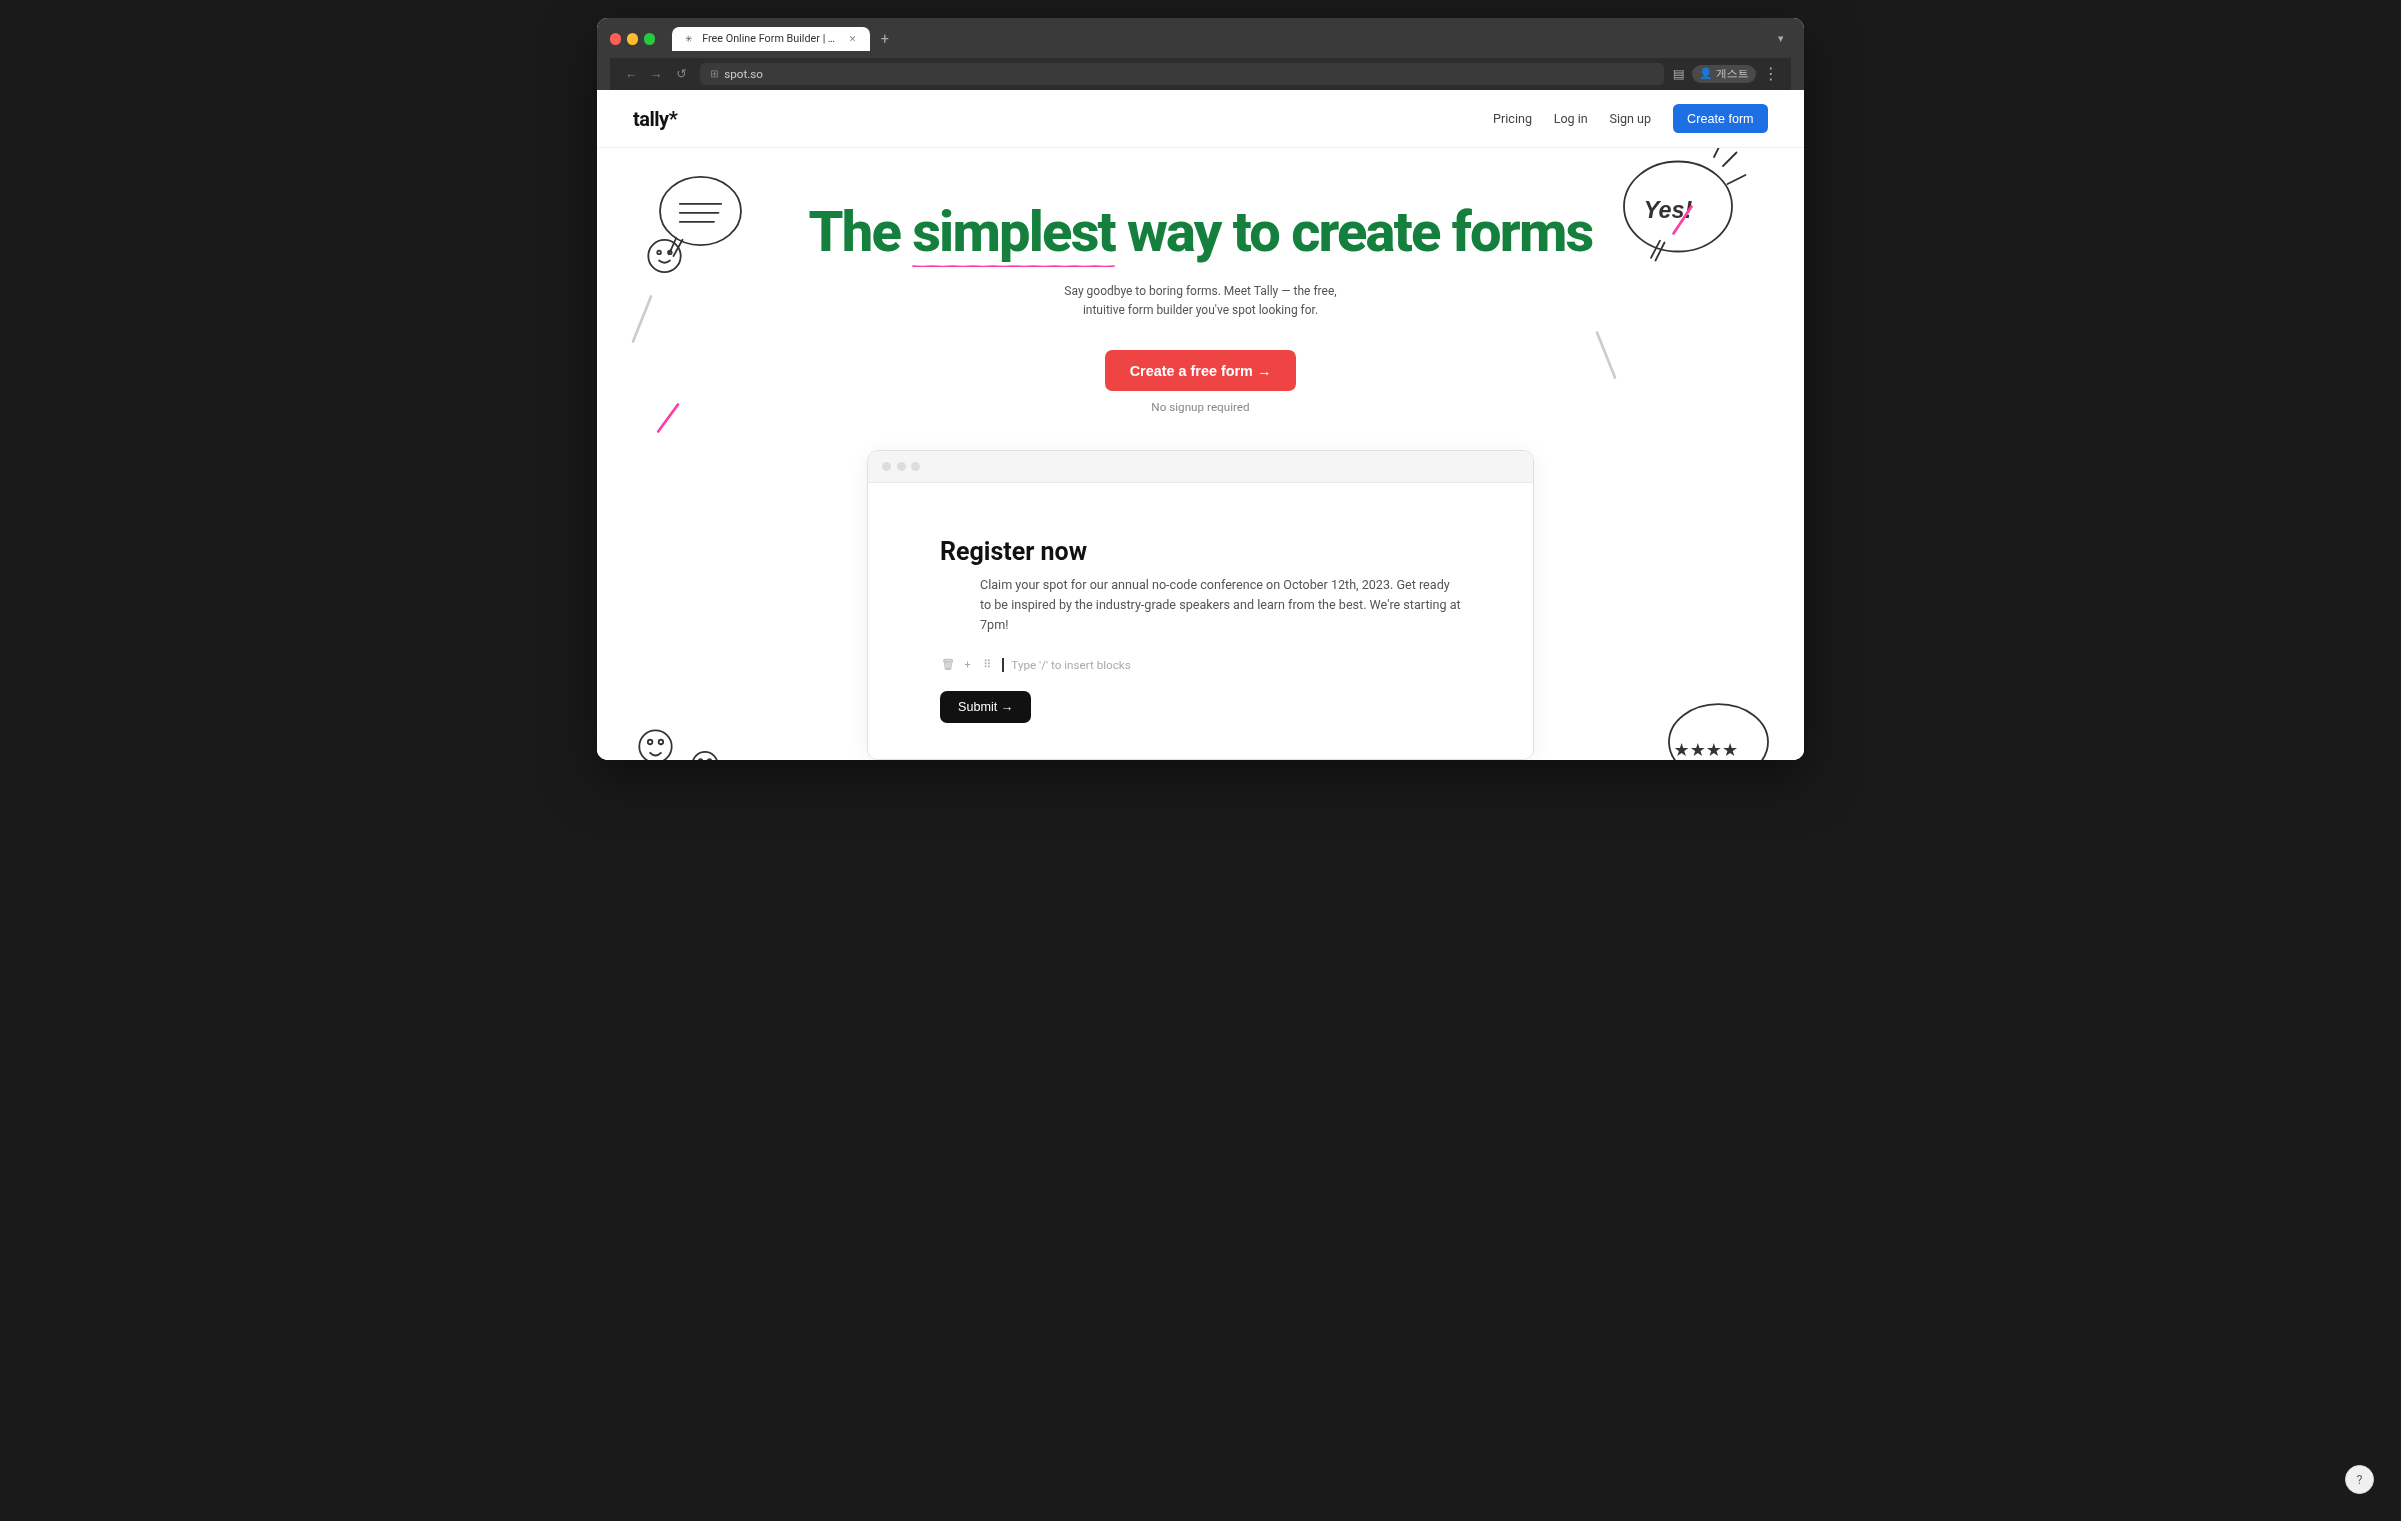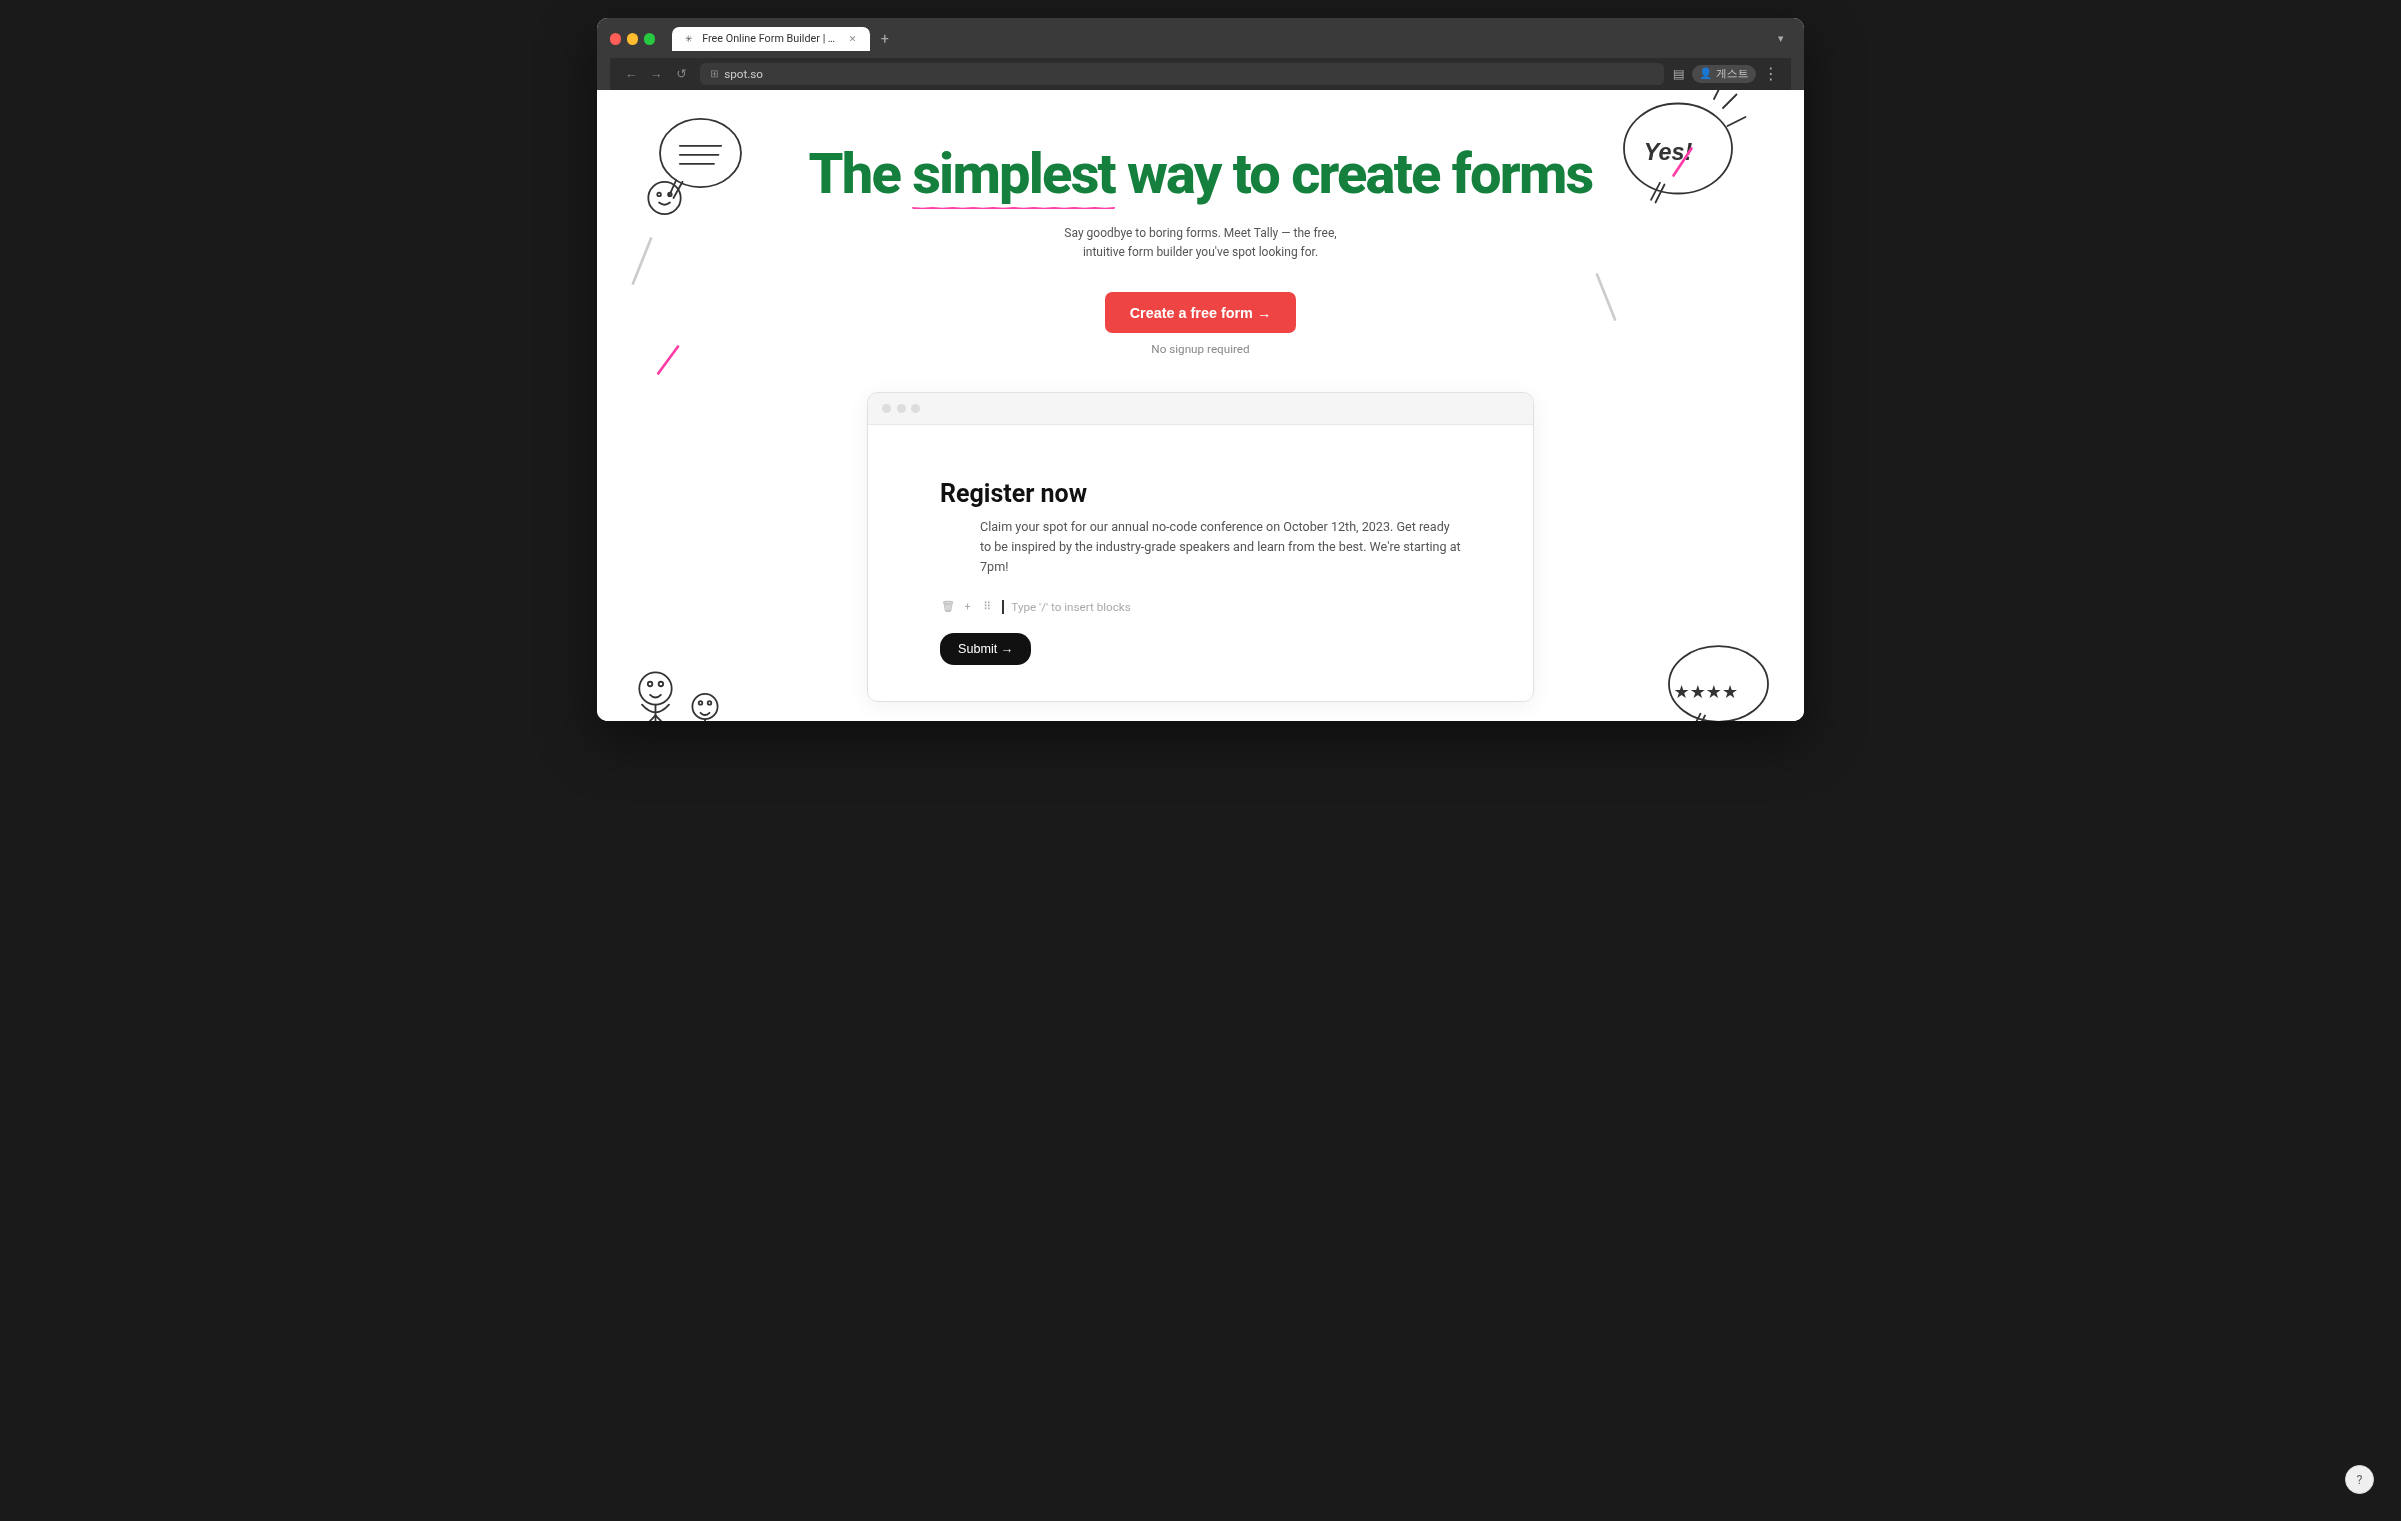--- a/index.html
+++ b/index.html
@@ -421,21 +421,21 @@
 
     .form-insert-hint {
       color: #aaa;
       font-size: 11.7px;
     }
 
     .form-submit-btn {
       background: #111;
       color: white;
       border: none;
-      border-radius: 14px;
+      border-radius: 7px;
       padding: 9px 18px;
       font-size: 12.6px;
       font-weight: 500;
       cursor: pointer;
       display: flex;
       align-items: center;
       gap: 5.4px;
     }
 
     
@@ -559,20 +559,29 @@
           <span>👤</span>
           <span>게스트</span>
         </div>
         <span class="more-btn">⋮</span>
       </div>
     </div>
   </div>
 
   <div class="page-content">
 
+    <nav class="site-nav">
+      <div class="site-logo">tally*</div>
+      <div class="nav-links">
+        <a class="nav-link">Pricing</a>
+        <a class="nav-link">Log in</a>
+        <a class="nav-link">Sign up</a>
+        <button class="nav-cta">Create form</button>
+      </div>
+    </nav>
 
     <div class="hero-section-wrapper">
 
       <svg class="doodle doodle-left-top" viewBox="0 0 140 120">
 
         <ellipse cx="75" cy="50" rx="45" ry="38" class="sketch-stroke" stroke-width="2.5"></ellipse>
         <line x1="55" y1="82" x2="45" y2="100" class="sketch-stroke"></line>
         <line x1="48" y1="80" x2="40" y2="98" class="sketch-stroke"></line>
 
         <line x1="52" y1="42" x2="98" y2="42" class="sketch-stroke"></line>

